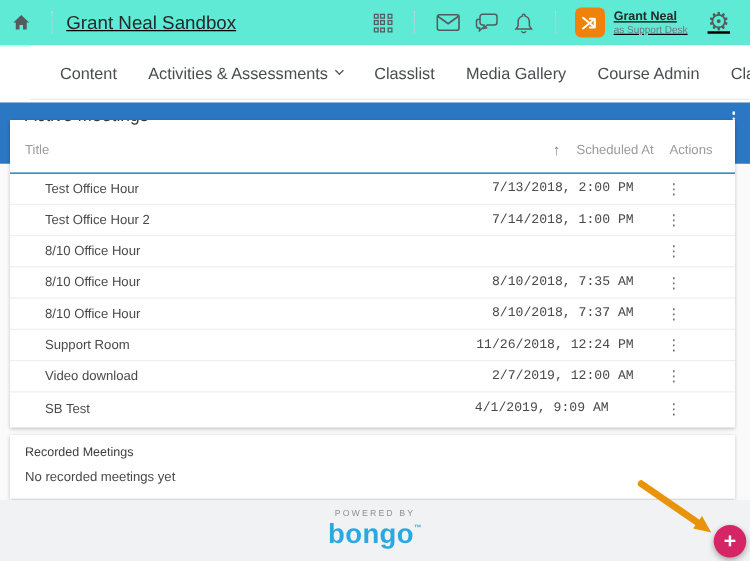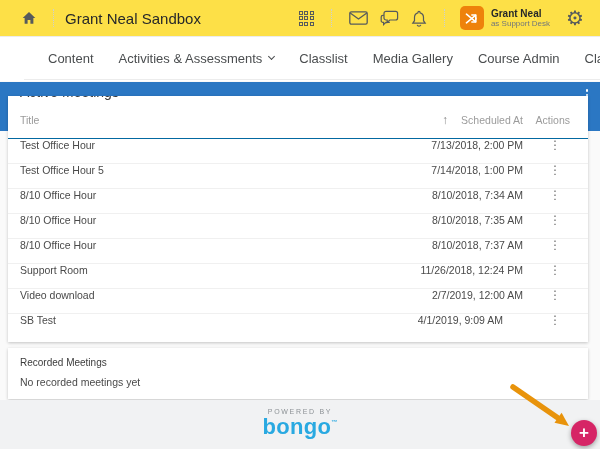--- a/index.html
+++ b/index.html
@@ -3,22 +3,22 @@
 <meta charset="utf-8">
 <style>
   * { box-sizing: border-box; }
   html,body { margin:0; padding:0; }
   body {
     width:600px; height:449px; position:relative; overflow:hidden;
     font-family:"Liberation Sans", sans-serif; background:#fff;
   }
 
   
-  .titlebar { height:37px; display:flex; align-items:center; padding:0 12px 0 16px;
-              background:#fde047; border-bottom:1px solid #ececec; }
+  .titlebar { height:37px; display:flex; align-items:center; padding:0 12px 0 4px;
+              background:#5eead4; border-bottom:1px solid #ececec;text-decoration:underline; }
   .dot-sep { width:0; height:18px; border-left:1px dotted #c9cfd4; margin:0 11px; }
   .course-title { font-size:15px; color:#26282a; }
   .titlebar-right { margin-left:auto; display:flex; align-items:center; }
   .tb-icon { display:flex; align-items:center; justify-content:center;
              height:26px; padding:0 6px; color:#565a5c; cursor:pointer; }
   .waffle { display:grid; grid-template-columns:repeat(3,4px); grid-auto-rows:4px; gap:1.5px; }
   .waffle span { border:1px solid #565a5c; }
   .avatar { width:24px; height:24px; border-radius:5px; background:#ee820b;
             display:flex; align-items:center; justify-content:center; margin:0 7px 0 4px; }
   .user-text { line-height:1.15; margin-right:12px; cursor:pointer; }
@@ -46,25 +46,25 @@
   .clip-title { height:5px; overflow:hidden; padding:0 12px; }
   .clip-title span { display:block; font-size:14px; color:#3a3a3a; margin-top:-12px; }
 
   .thead { display:flex; align-items:center; height:38px; padding:0 12px;
            font-size:10.5px; color:#9b9b9b; border-bottom:1px solid #0369a1; }
   .col-title { flex:1; }
   .col-sched { display:flex; align-items:center; cursor:pointer; }
   .sort-arrow { font-size:12px; color:#8a8a8a; margin-right:13px; }
   .col-actions { width:53px; text-align:right; padding-right:6px; }
 
-  .trow { display:flex; height:25px; padding:0 12px;
+  .trow { display:flex; align-items:center; height:25px; padding:0 28px;
           font-size:10.5px; color:#4a4a4a; border-bottom:1px solid #f0f0f0; }
   .trow:last-child { border-bottom:none;gap:20px; }
   .cell-title { flex:1; }
-  .cell-date { margin-left:auto; text-align:right; }
+  .cell-date { margin-left:auto; text-align:right;font-family:Liberation Mono, monospace; }
   .cell-actions { width:53px; display:flex; justify-content:flex-end; padding-right:15px; }
   .row-kebab { font-size:12px; color:#6f6f6f; cursor:pointer; line-height:1; }
 
   .recorded-card { top:267px; height:51px; }
   .recorded-title { font-size:10px; color:#3c3c3c; margin:9px 0 0 12px; font-weight:400; }
   .recorded-empty { font-size:10.5px; color:#4a4a4a; margin:8px 0 0 12px; }
 
   
   .footer { position:absolute; left:0; right:0; bottom:0; height:49px; background:#f1f2f3; text-align:center; }
   .powered { margin-top:8px; font-size:7px; letter-spacing:1.7px; color:#8d9296; }
@@ -184,29 +184,28 @@
     </div>
 
     <div class="trow">
       <span class="cell-title">Test Office Hour</span>
       <span class="cell-date">7/13/2018, 2:00 PM</span>
       <span class="cell-actions">
           <span class="row-kebab">⋮</span>
         </span>
     </div>
     <div class="trow">
-      <span class="cell-title">Test Office Hour 5</span>
+      <span class="cell-title">Test Office Hour 2</span>
       <span class="cell-date">7/14/2018, 1:00 PM</span>
       <span class="cell-actions">
           <span class="row-kebab">⋮</span>
         </span>
     </div>
     <div class="trow">
       <span class="cell-title">8/10 Office Hour</span>
-      <span class="cell-date">8/10/2018, 7:34 AM</span>
       <span class="cell-actions">
           <span class="row-kebab">⋮</span>
         </span>
     </div>
     <div class="trow">
       <span class="cell-title">8/10 Office Hour</span>
       <span class="cell-date">8/10/2018, 7:35 AM</span>
       <span class="cell-actions">
           <span class="row-kebab">⋮</span>
         </span>

